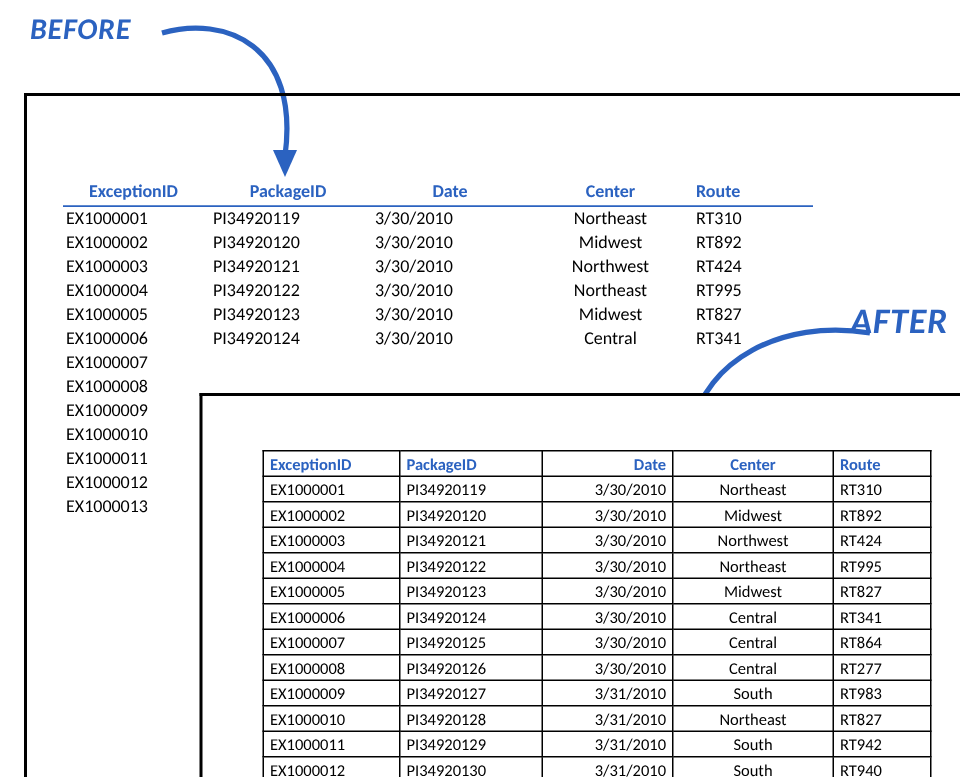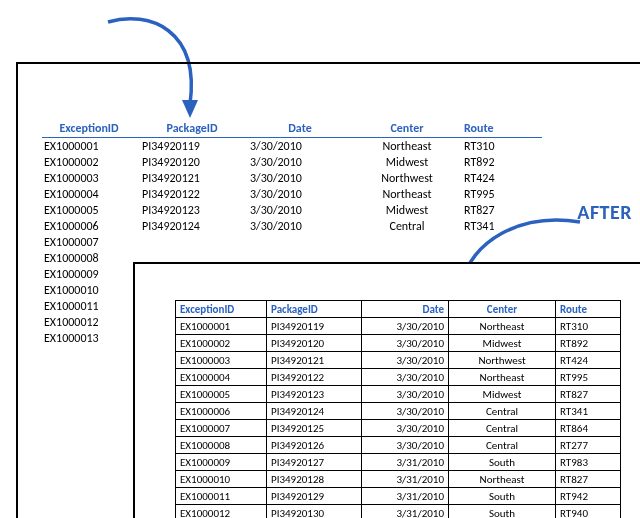--- a/index.html
+++ b/index.html
@@ -26,22 +26,23 @@
     font-style: italic;
     font-weight: 700;
     font-size: 20px;
     color: #2b62c0;
     letter-spacing: 0.5px;
   }
   .label-after {
     position: absolute;
     right: 8px;
     top: 200px;
+    font-style: italic;
     font-weight: 700;
-    font-size: 20px;
+    font-size: 24px;
     color: #2b62c0;
     letter-spacing: 0.5px;
   }
 
   
   svg.arrow {
     position: absolute;
     pointer-events: none;
   }
 
@@ -124,20 +125,21 @@
   .after-table .c-pkg { width: 86px;  text-align: left; }
   .after-table .c-dt  { width: 78px;  text-align: right; }
   .after-table .c-ctr { width: 98px;  text-align: center; }
   .after-table .c-rt  { width: 56px;  text-align: left; }
 </style>
 </head>
 <body>
 
 <div class="canvas">
 
+  <div class="label-before">BEFORE</div>
   <div class="label-after">AFTER</div>
 
   <svg class="arrow" style="left:90px; top:0px;" width="160" height="130" viewBox="0 0 160 130">
     <path d="M 18 22 C 60 10, 110 30, 100 104" stroke="#2b62c0" stroke-width="3.5" fill="none"></path>
     <polygon points="100,118 92,100 108,100" fill="#2b62c0"></polygon>
   </svg>
 
   <svg class="arrow" style="left:440px; top:212px;" width="160" height="90" viewBox="0 0 160 90">
     <path d="M 140 10 C 80 0, 30 30, 22 72" stroke="#2b62c0" stroke-width="3.5" fill="none"></path>
     <polygon points="20,86 12,66 30,68" fill="#2b62c0"></polygon>

